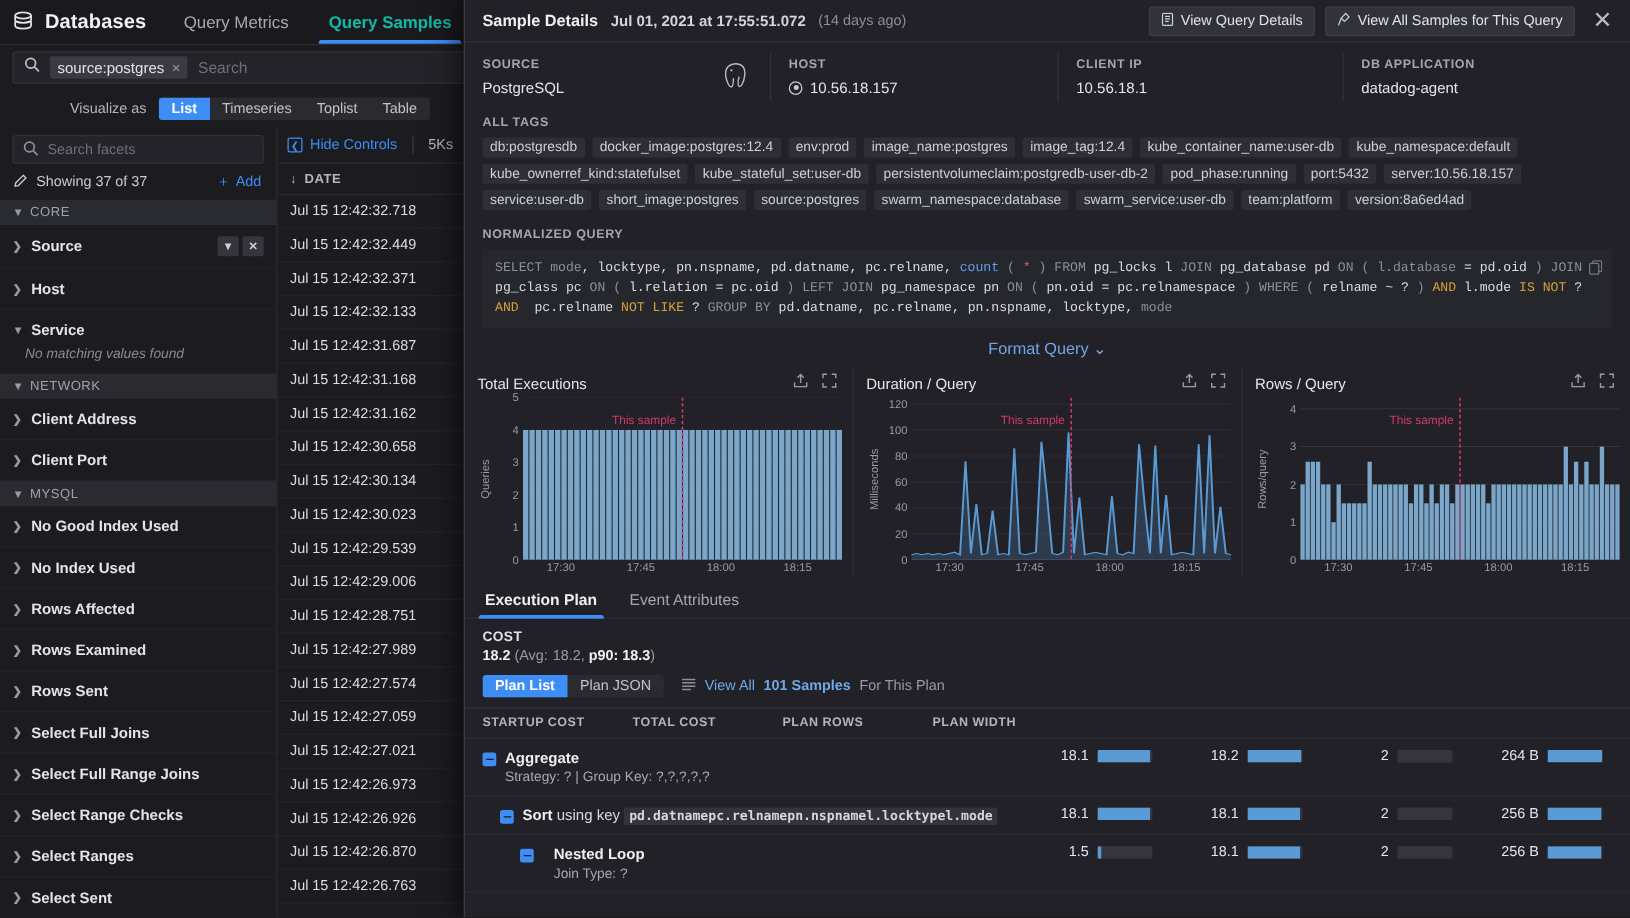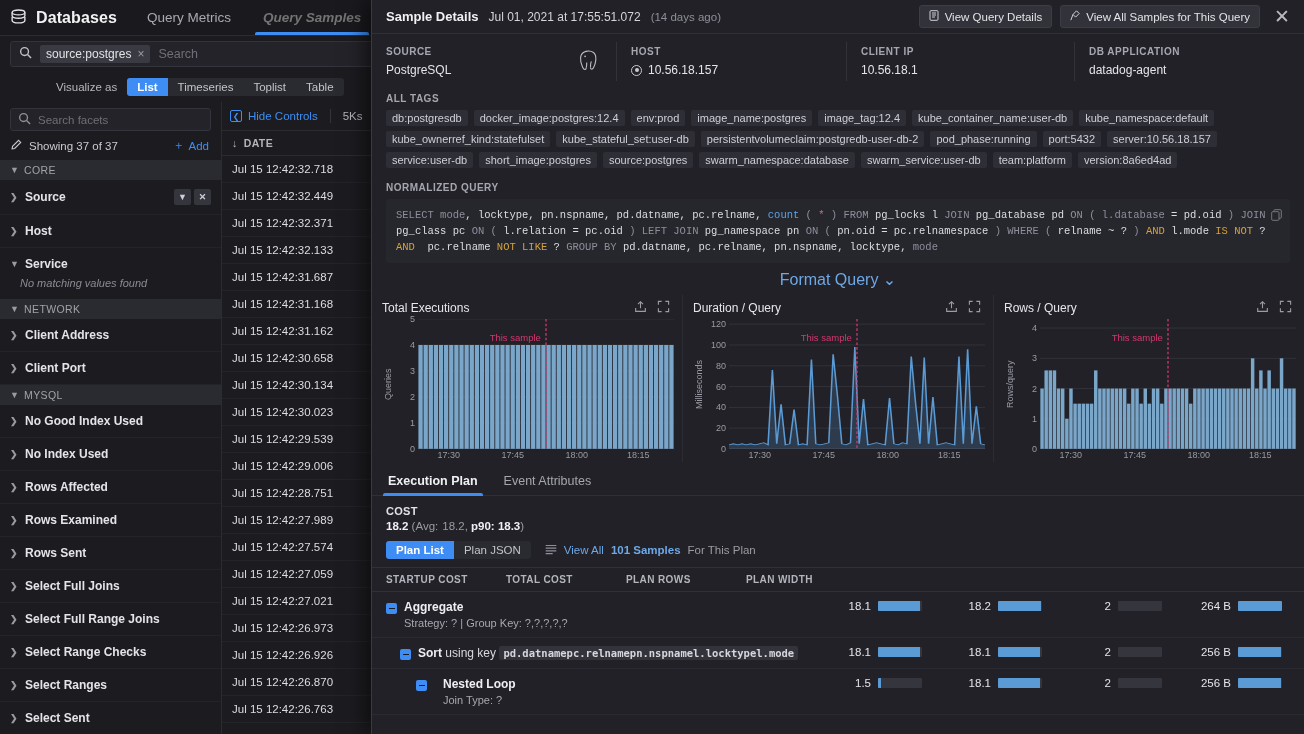--- a/index.html
+++ b/index.html
@@ -20,21 +20,21 @@
     border-bottom: 1px solid #2b2b31;
   }
   .brand { display: flex; align-items: center; gap: 9px; padding: 0 14px 0 10px; }
   .brand-title { font-size: 16px; font-weight: 700; color: #f2f2f4; letter-spacing: .1px;}
   .db-icon { width: 17px; height: 17px; display:block; }
   .nav-tabs { display: flex; align-items: stretch; }
   .nav-tab {
     display: flex; align-items: center; padding: 0 16px; font-size: 13.5px;
     color: #a9a9b2; position: relative; cursor: pointer; white-space: nowrap;
   }
-  .nav-tab.active { color: #737373; font-weight: 600; font-style: italic; }
+  .nav-tab.active { color: #14b8a6; font-weight: 600; }
   .nav-tab.active::after {
     content: ""; position: absolute; left: 8px; right: 8px; bottom: 0; height: 3px;
     background: #3d8df5; border-radius: 2px 2px 0 0;
   }
 
   .searchrow { height: 36px; display: flex; align-items: center; padding: 0 10px; gap: 8px;}
   .searchbox {
     flex: 1; height: 26px; background: #232329; border: 1px solid #33333b; border-radius: 3px;
     display: flex; align-items: center; gap: 8px; padding: 0 8px;
   }
@@ -108,21 +108,21 @@
     position: absolute; left: 371px; top: 0; width: 933px; height: 734px;
     background: #212127; border-left: 1px solid #3a3a44;
     box-shadow: -6px 0 20px rgba(0,0,0,.55);
     display: flex; flex-direction: column;
   }
   .panel-head {
     height: 34px; display: flex; align-items: center; gap: 10px; padding: 0 8px 0 14px;
     border-bottom: 1px solid #303038; flex: none;
   }
   .panel-title { font-size: 13px; font-weight: 700; color: #f1f1f4; }
-  .panel-ts { font-size: 12px; color: #d4d4da; }
+  .panel-ts { font-size: 12px; color: #d4d4da; font-weight: bold; }
   .panel-ago { font-size: 11.5px; color: #8e8e99; }
   .panel-btns { margin-left: auto; display: flex; align-items: center; gap: 8px; }
   .pbtn {
     background: #32323a; border: 1px solid #3d3d47; border-radius: 3px; color: #e2e2e8;
     font-size: 11.5px; padding: 4px 9px; display: flex; align-items: center; gap: 6px; cursor: pointer;
   }
   .close-x { font-size: 19px; color: #b9b9c2; padding: 0 6px; cursor: pointer; line-height: 1; font-weight: 300;}
 
   .panel-scroll { flex: 1; overflow: hidden; }
 
@@ -146,21 +146,21 @@
   .sql {
     font-family: Liberation Mono, monospace; font-size: 10.5px; line-height: 16px;
     color: #dcdce3; white-space: pre-wrap; word-break: break-word;
   }
   .kw { color: #8e8e9c; }
   .fn { color: #5ba3e8; }
   .warn { color: #d6a13c; }
   .star { color: #d86a6a; }
   .copy-ico { position: absolute; right: 8px; top: 8px; opacity: .55; }
   .fmt-row { text-align: center; padding: 7px 0 4px 0; }
-  .fmt-link { font-size: 16px; color: #6ea8e6; cursor: pointer; }
+  .fmt-link { font-size: 13px; color: #6ea8e6; cursor: pointer; }
 
   
   .charts { display: flex; padding: 2px 0 0 0; }
   .chart { flex: 1; padding: 0 8px 0 10px; border-right: 1px solid #2c2c34; }
   .chart:last-child { border-right: none; }
   .chart-head { display: flex; align-items: center; padding: 4px 4px 2px 0; }
   .chart-title { font-size: 12px; color: #e6e6ec; }
   .chart-acts { margin-left: auto; display: flex; gap: 10px; opacity: .75; }
   .plot-wrap { position: relative; height: 130px; display: flex; }
   .ylabel {

